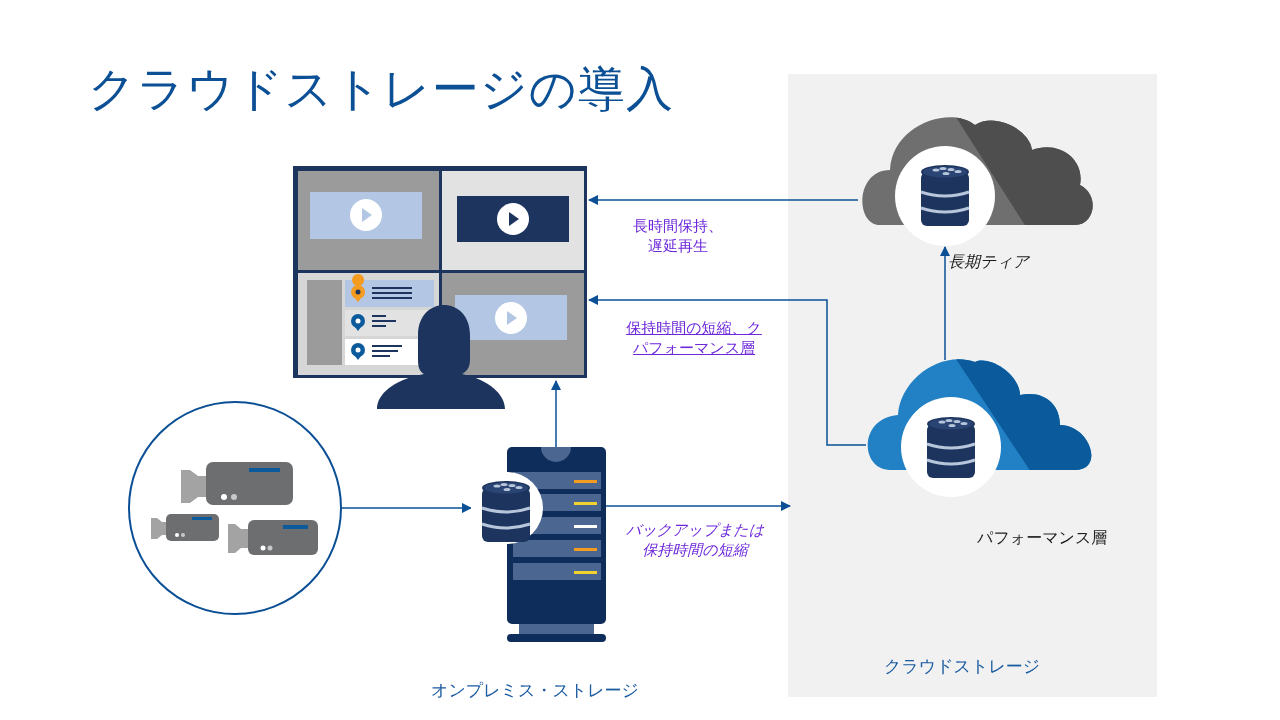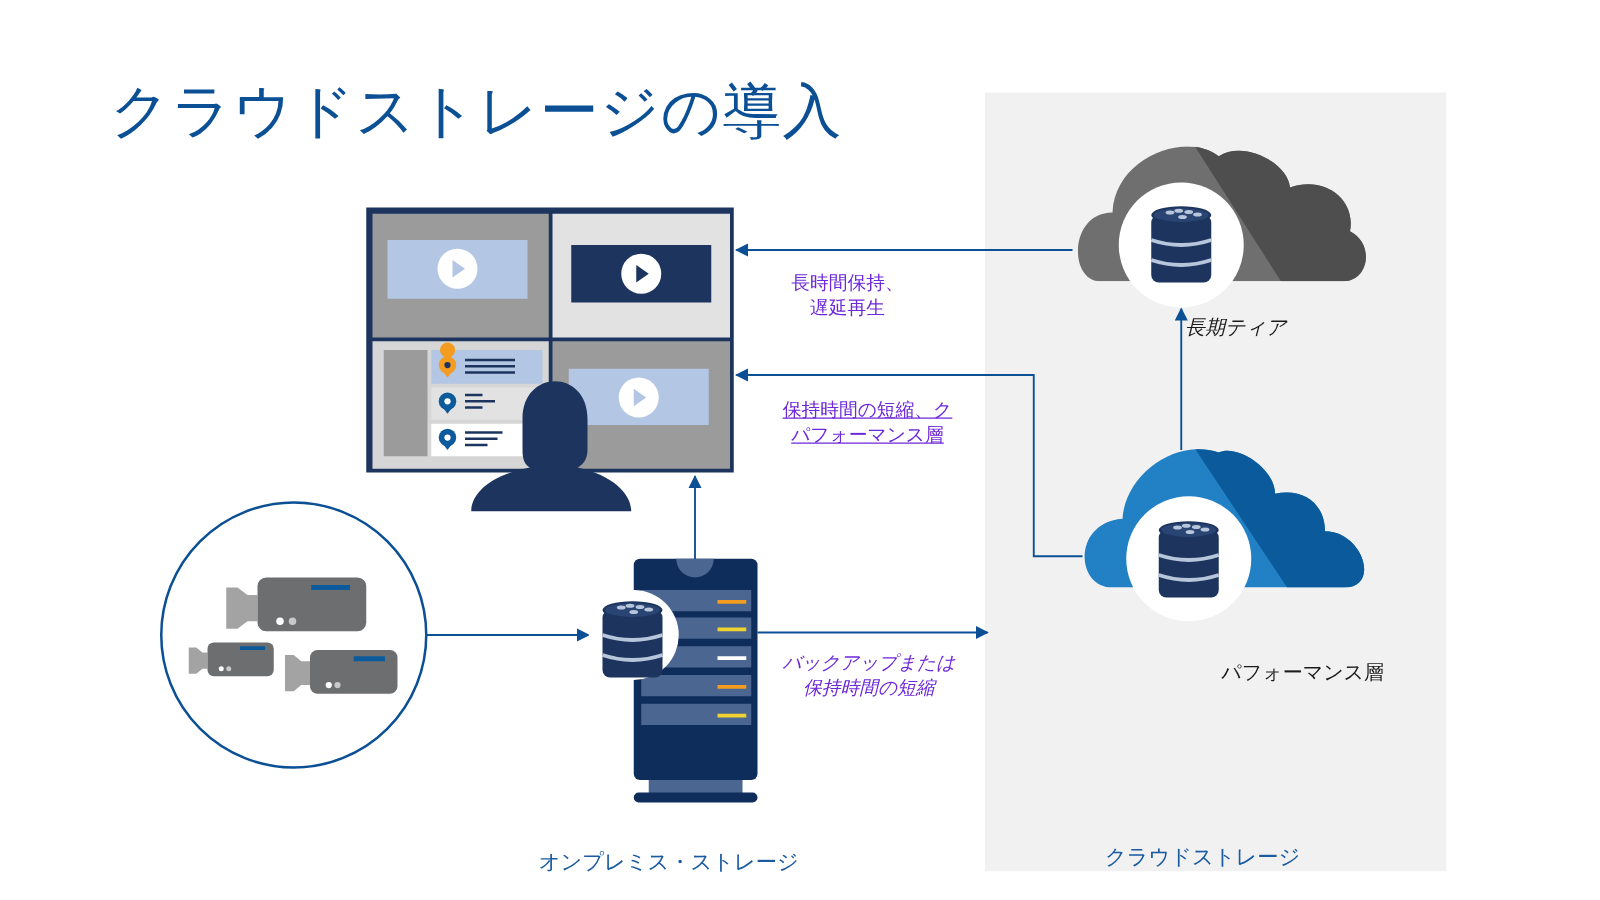--- a/index.html
+++ b/index.html
@@ -171,13 +171,13 @@
   <div>保持時間の短縮、ク</div>
   <div>パフォーマンス層</div>
 </div>
 <div class="lbl blue" style="left:610px; top:520px; width:170px;font-style:italic;">
   <div>バックアップまたは</div>
   <div>保持時間の短縮</div>
 </div>
 <div class="lbl dark" style="left:948px; top:252px;font-style:italic;">長期ティア</div>
 <div class="lbl dark" style="left:977px; top:528px;text-align:center;">パフォーマンス層</div>
 <div class="lbl section" style="left:431px; top:680px;">オンプレミス・ストレージ</div>
-<div class="lbl section" style="left:884px; top:676px;">クラウドストレージ</div>
+<div class="lbl section" style="left:884px; top:656px;">クラウドストレージ</div>
 
 </body></html>

